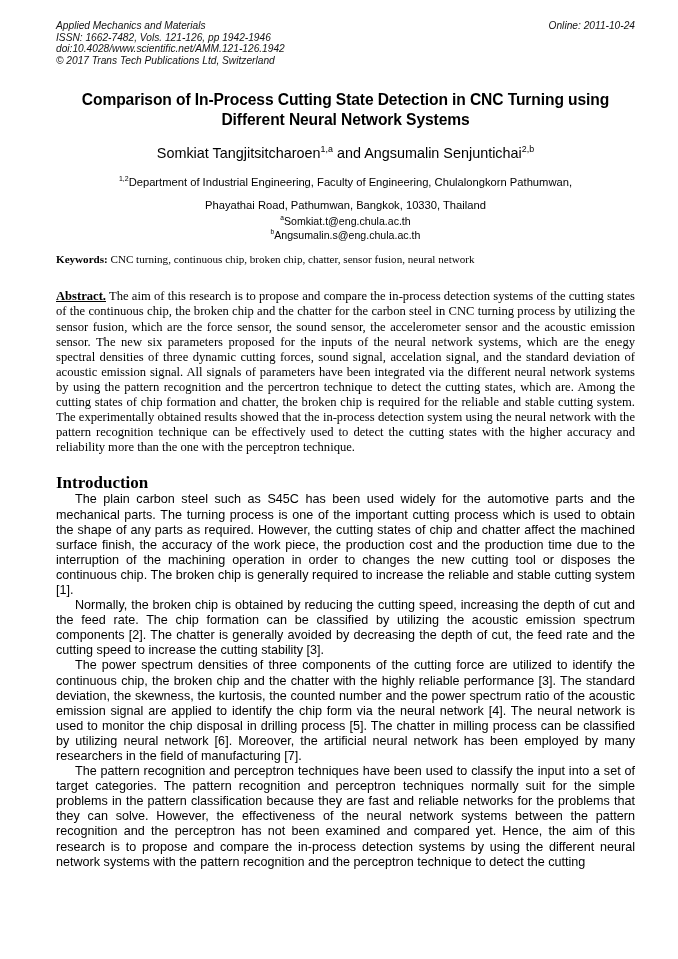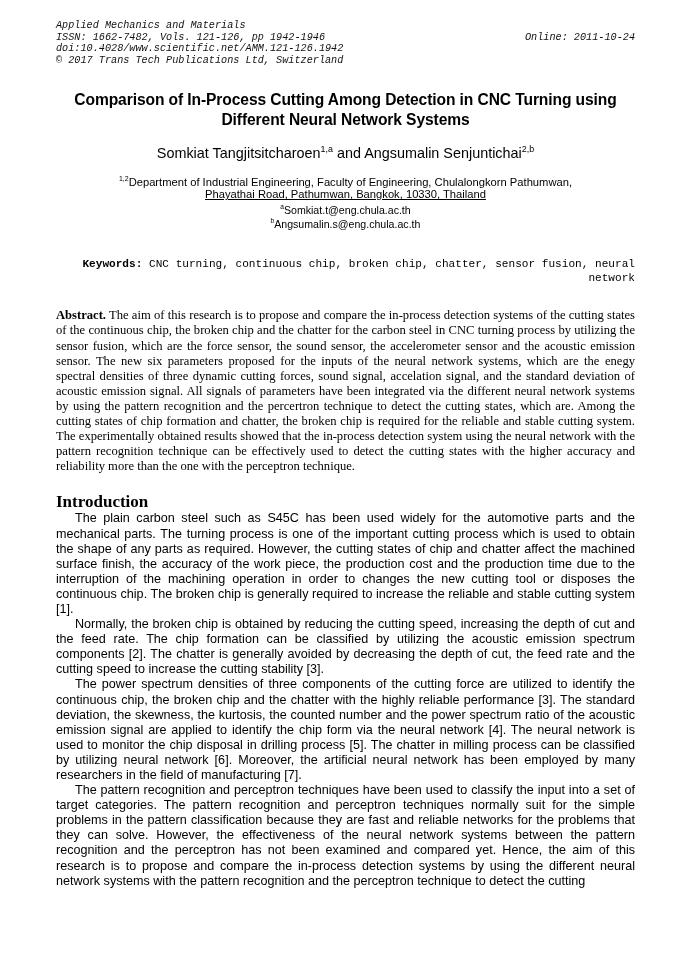--- a/index.html
+++ b/index.html
@@ -20,30 +20,30 @@
     width: 678px;
     height: 959px;
     background: #ffffff;
     box-sizing: border-box;
     padding: 20px 43px 0 56px;
   }
 
   
   .journal-header {
     position: relative;
-    font-family: Liberation Mono, monospace;
+    font-family: Liberation Sans, sans-serif;
     font-style: italic;
     font-size: 10.2px;
     line-height: 11.6px;
     color: #111;
   }
   .journal-header .hdr-line { white-space: nowrap; }
   .journal-header .online {
     position: absolute;
-    top: 12px;
+    top: 0;
     right: 0;
     font-style: italic;
     font-size: 10.2px;
     white-space: nowrap;
   }
 
   
   .title-block {
     margin-top: 24px;
     text-align: center;
@@ -72,44 +72,43 @@
 
   
   .affiliation {
     margin-top: 14px;
     text-align: center;
     font-family: "Liberation Sans", sans-serif;
     font-size: 11.2px;
     line-height: 12px;
   }
   .affil-dept { font-size: 11.2px; }
-  .affil-addr { font-size: 11.2px; text-decoration: underline; }
+  .affil-addr { margin-top: 11px; font-size: 11.2px; }
   .email-line { margin-top: 4px; font-size: 10.6px; line-height: 12.5px; }
   .email-line.second { margin-top: 1px; }
 
   
   .keywords {
-    margin-top: 27px;
-    font-family: Liberation Mono, monospace;
+    margin-top: 11px;
+    font-family: Liberation Serif, serif;
     font-size: 11.1px;
     line-height: 14px;
-    text-align: right;
   }
   .keywords .kw-label { font-weight: bold; }
 
   
   .abstract {
     margin-top: 23px;
     font-family: "Liberation Serif", serif;
     font-size: 12.6px;
     line-height: 15.1px;
     text-align: justify;
     text-justify: inter-word;
   }
-  .abstract .abs-label { font-weight: bold; }
+  .abstract .abs-label { font-weight: bold; text-decoration: underline; }
 
   .section-heading {
     margin-top: 21px;
     font-family: "Liberation Serif", serif;
     font-weight: bold;
     font-size: 17px;
     line-height: 14px;
   }
 
   .body-par {
@@ -130,21 +129,21 @@
 
   <div class="journal-header">
     <div class="hdr-line">Applied Mechanics and Materials</div>
     <div class="hdr-line">ISSN: 1662-7482, Vols. 121-126, pp 1942-1946</div>
     <div class="hdr-line">doi:10.4028/www.scientific.net/AMM.121-126.1942</div>
     <div class="hdr-line">© 2017 Trans Tech Publications Ltd, Switzerland</div>
     <div class="online">Online: 2011-10-24</div>
   </div>
 
   <div class="title-block">
-    <span class="title-line">Comparison of In-Process Cutting Among Detection in CNC Turning using</span>
+    <span class="title-line">Comparison of In-Process Cutting State Detection in CNC Turning using</span>
     <span class="title-line">Different Neural Network Systems</span>
   </div>
 
   <div class="authors">
     <span>Somkiat Tangjitsitcharoen</span><sup>1,a</sup><span> and </span><span>Angsumalin Senjuntichai</span><sup>2,b</sup>
   </div>
 
   <div class="affiliation">
     <div class="affil-dept"><sup>1,2</sup><span>Department of Industrial Engineering, Faculty of Engineering, Chulalongkorn Pathumwan,</span></div>
     <div class="affil-addr">Phayathai Road, Pathumwan, Bangkok, 10330, Thailand</div>

